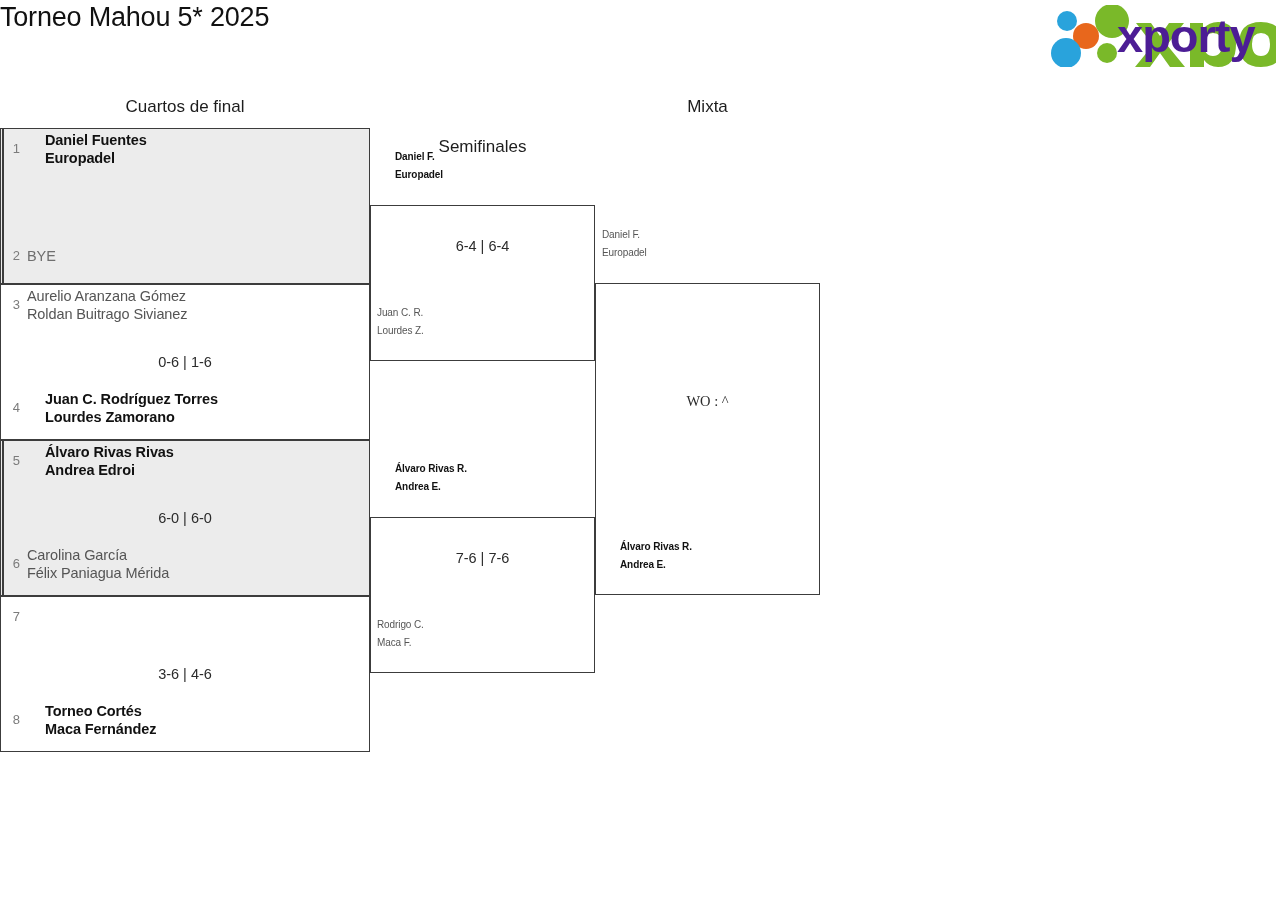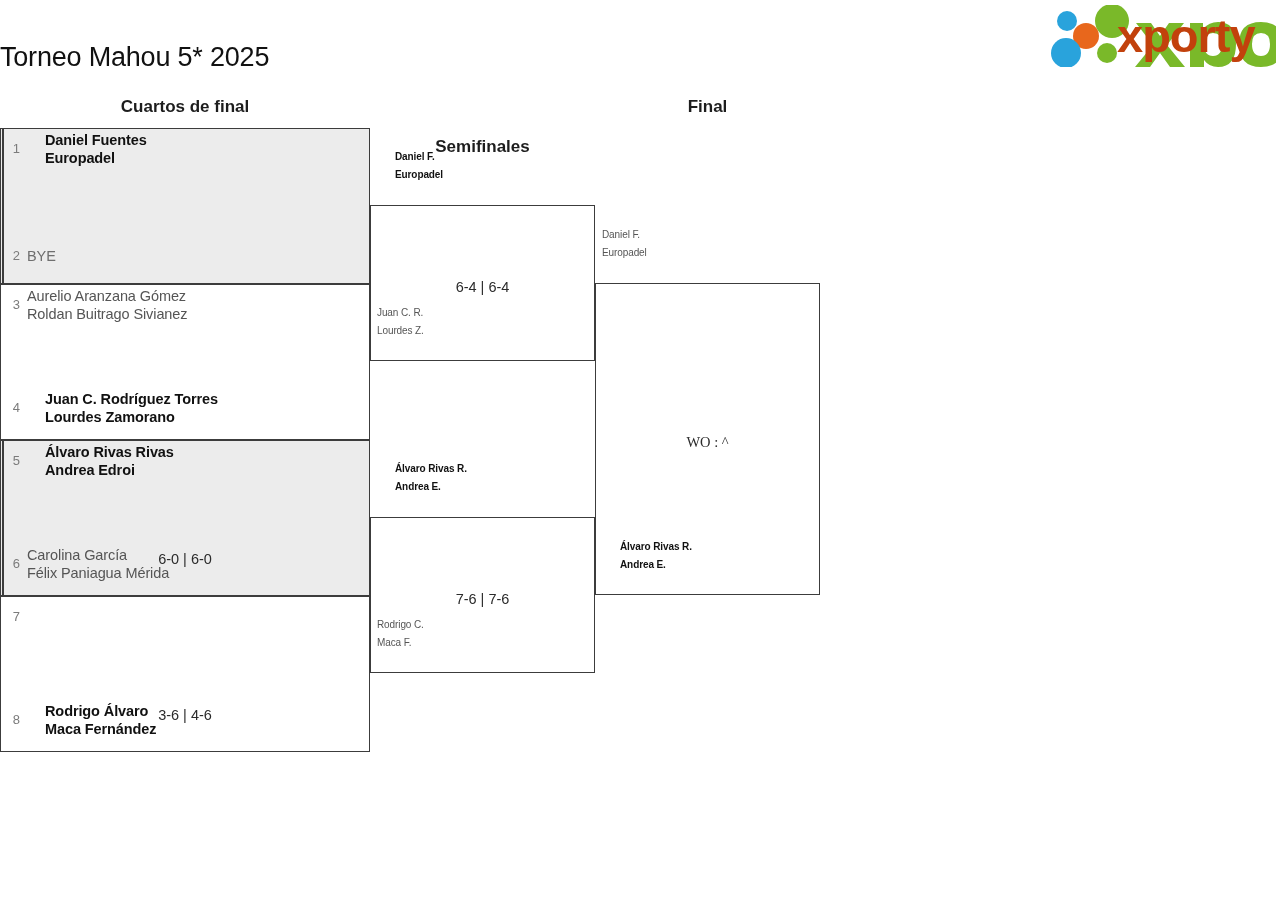--- a/index.html
+++ b/index.html
@@ -18,34 +18,33 @@
     position: absolute; left: 0; top: 0;
     padding: 2px 0 0 0;
   }
   .title-line {
     font-size: 27px;
     font-weight: 400;
     color: #111111;
     line-height: 31px;
     letter-spacing: -0.2px;
     white-space: nowrap;
-    margin-top: 40px;
   }
 
   
   .logo { position: absolute; left: 1050px; top: 5px; width: 226px; height: 62px; }
   .logo svg { display: block; }
 
   
   .round-head {
     position: absolute;
     text-align: center;
     font-size: 17px;
     color: #1d1d1d;
-    font-weight: 700;
+    font-weight: 400;
     white-space: nowrap;
   }
   .rh1 { left: 0px;   top: 97px; width: 370px; }
   .rh2 { left: 370px; top: 97px; width: 225px; margin-top: 40px; }
   .rh3 { left: 595px; top: 97px; width: 225px; }
 
   
   .mbox {
     position: absolute;
     border: 1px solid #3c3c3c;
@@ -54,21 +53,20 @@
   .mbox.shaded { background: #ececec; }
 
   
   .score {
     position: absolute;
     left: 0; right: 0;
     text-align: center;
     font-size: 14.5px;
     color: #2b2b2b;
     white-space: nowrap;
-    margin-top: 41px;
   }
 
   
   .r1-entry {
     position: absolute;
     display: flex;
     align-items: flex-start;
     gap: 7px;
   }
   .seed {
@@ -120,26 +118,26 @@
       <circle cx="16" cy="48" r="15" fill="#29a3dc"></circle>
       <circle cx="57" cy="48" r="10" fill="#7ab929"></circle>
       <g fill="#7ab929">
         <path d="M86 18 L101 18 L110 31 L119 18 L134 18 L117 40 L135 62 L120 62 L110 48 L100 62 L85 62 L103 40 Z"></path>
         <path d="M140 18 L153 18 L153 24 Q159 17 168 17 Q186 17 186 39 Q186 62 168 62 Q159 62 154 55 L154 75 L140 75 Z M163 28 Q154 28 154 39 Q154 51 163 51 Q172 51 172 39 Q172 28 163 28 Z"></path>
         <path d="M213 17 Q235 17 235 39 Q235 62 213 62 Q191 62 191 39 Q191 17 213 17 Z M213 28 Q204 28 204 39 Q204 51 213 51 Q222 51 222 39 Q222 28 213 28 Z" transform="translate(-2,0)"></path>
       </g>
     </svg>
   </div>
 
-  <div style="position:absolute;left:1117px;top:8px;font-size:47px;font-weight:700;color:#c2410c;letter-spacing:-1px;font-family:'Liberation Sans',sans-serif;line-height:56px;">xporty</div>
+  <div style="position:absolute;left:1117px;top:8px;font-size:47px;font-weight:700;color:#4c1d95;letter-spacing:-1px;font-family:'Liberation Sans',sans-serif;line-height:56px;">xporty</div>
   <div style="position:absolute;left:1117px;top:8px;width:160px;height:56px;background:#ffffff;z-index:-1;"></div>
 
   <div class="round-head rh1">Cuartos de final</div>
   <div class="round-head rh2">Semifinales</div>
-  <div class="round-head rh3">Final</div>
+  <div class="round-head rh3">Mixta</div>
 
   <div class="mbox shaded" style="left:0px;top:128px;width:370px;height:156px;"></div>
   <div class="conn" style="left:2px;top:128px;width:2px;height:156px;"></div>
   <div class="r1-entry" style="left:7px;top:131px;">
     <span class="seed">1</span>
     <span class="names">
       <div class="nm win">Daniel Fuentes</div>
       <div class="nm win">Europadel</div>
     </span>
   </div>
@@ -152,20 +150,21 @@
   </div>
 
   <div class="mbox" style="left:0px;top:284px;width:370px;height:156px;"></div>
   <div class="r1-entry" style="left:7px;top:287px;">
     <span class="seed">3</span>
     <span class="names">
       <div class="nm">Aurelio Aranzana Gómez</div>
       <div class="nm">Roldan Buitrago Sivianez</div>
     </span>
   </div>
+  <div class="score" style="left:0px;top:354px;width:370px;">0-6 | 1-6</div>
   <div class="r1-entry" style="left:7px;top:390px;">
     <span class="seed">4</span>
     <span class="names">
       <div class="nm win">Juan C. Rodríguez Torres</div>
       <div class="nm win">Lourdes Zamorano</div>
     </span>
   </div>
 
   <div class="mbox shaded" style="left:0px;top:440px;width:370px;height:156px;"></div>
   <div class="conn" style="left:2px;top:440px;width:2px;height:156px;"></div>
@@ -186,21 +185,21 @@
   </div>
 
   <div class="mbox" style="left:0px;top:596px;width:370px;height:156px;"></div>
   <div class="r1-entry" style="left:7px;top:599px;">
     <span class="seed">7</span>
   </div>
   <div class="score" style="left:0px;top:666px;width:370px;">3-6 | 4-6</div>
   <div class="r1-entry" style="left:7px;top:702px;">
     <span class="seed">8</span>
     <span class="names">
-      <div class="nm win">Rodrigo Álvaro</div>
+      <div class="nm win">Torneo Cortés</div>
       <div class="nm win">Maca Fernández</div>
     </span>
   </div>
 
   <div class="mbox" style="left:370px;top:205px;width:225px;height:156px;"></div>
   <div class="adv" style="left:377px;top:148px;">
     <div class="nm win">Daniel F.</div>
     <div class="nm win">Europadel</div>
   </div>
   <div class="score" style="left:370px;top:238px;width:225px;">6-4 | 6-4</div>

